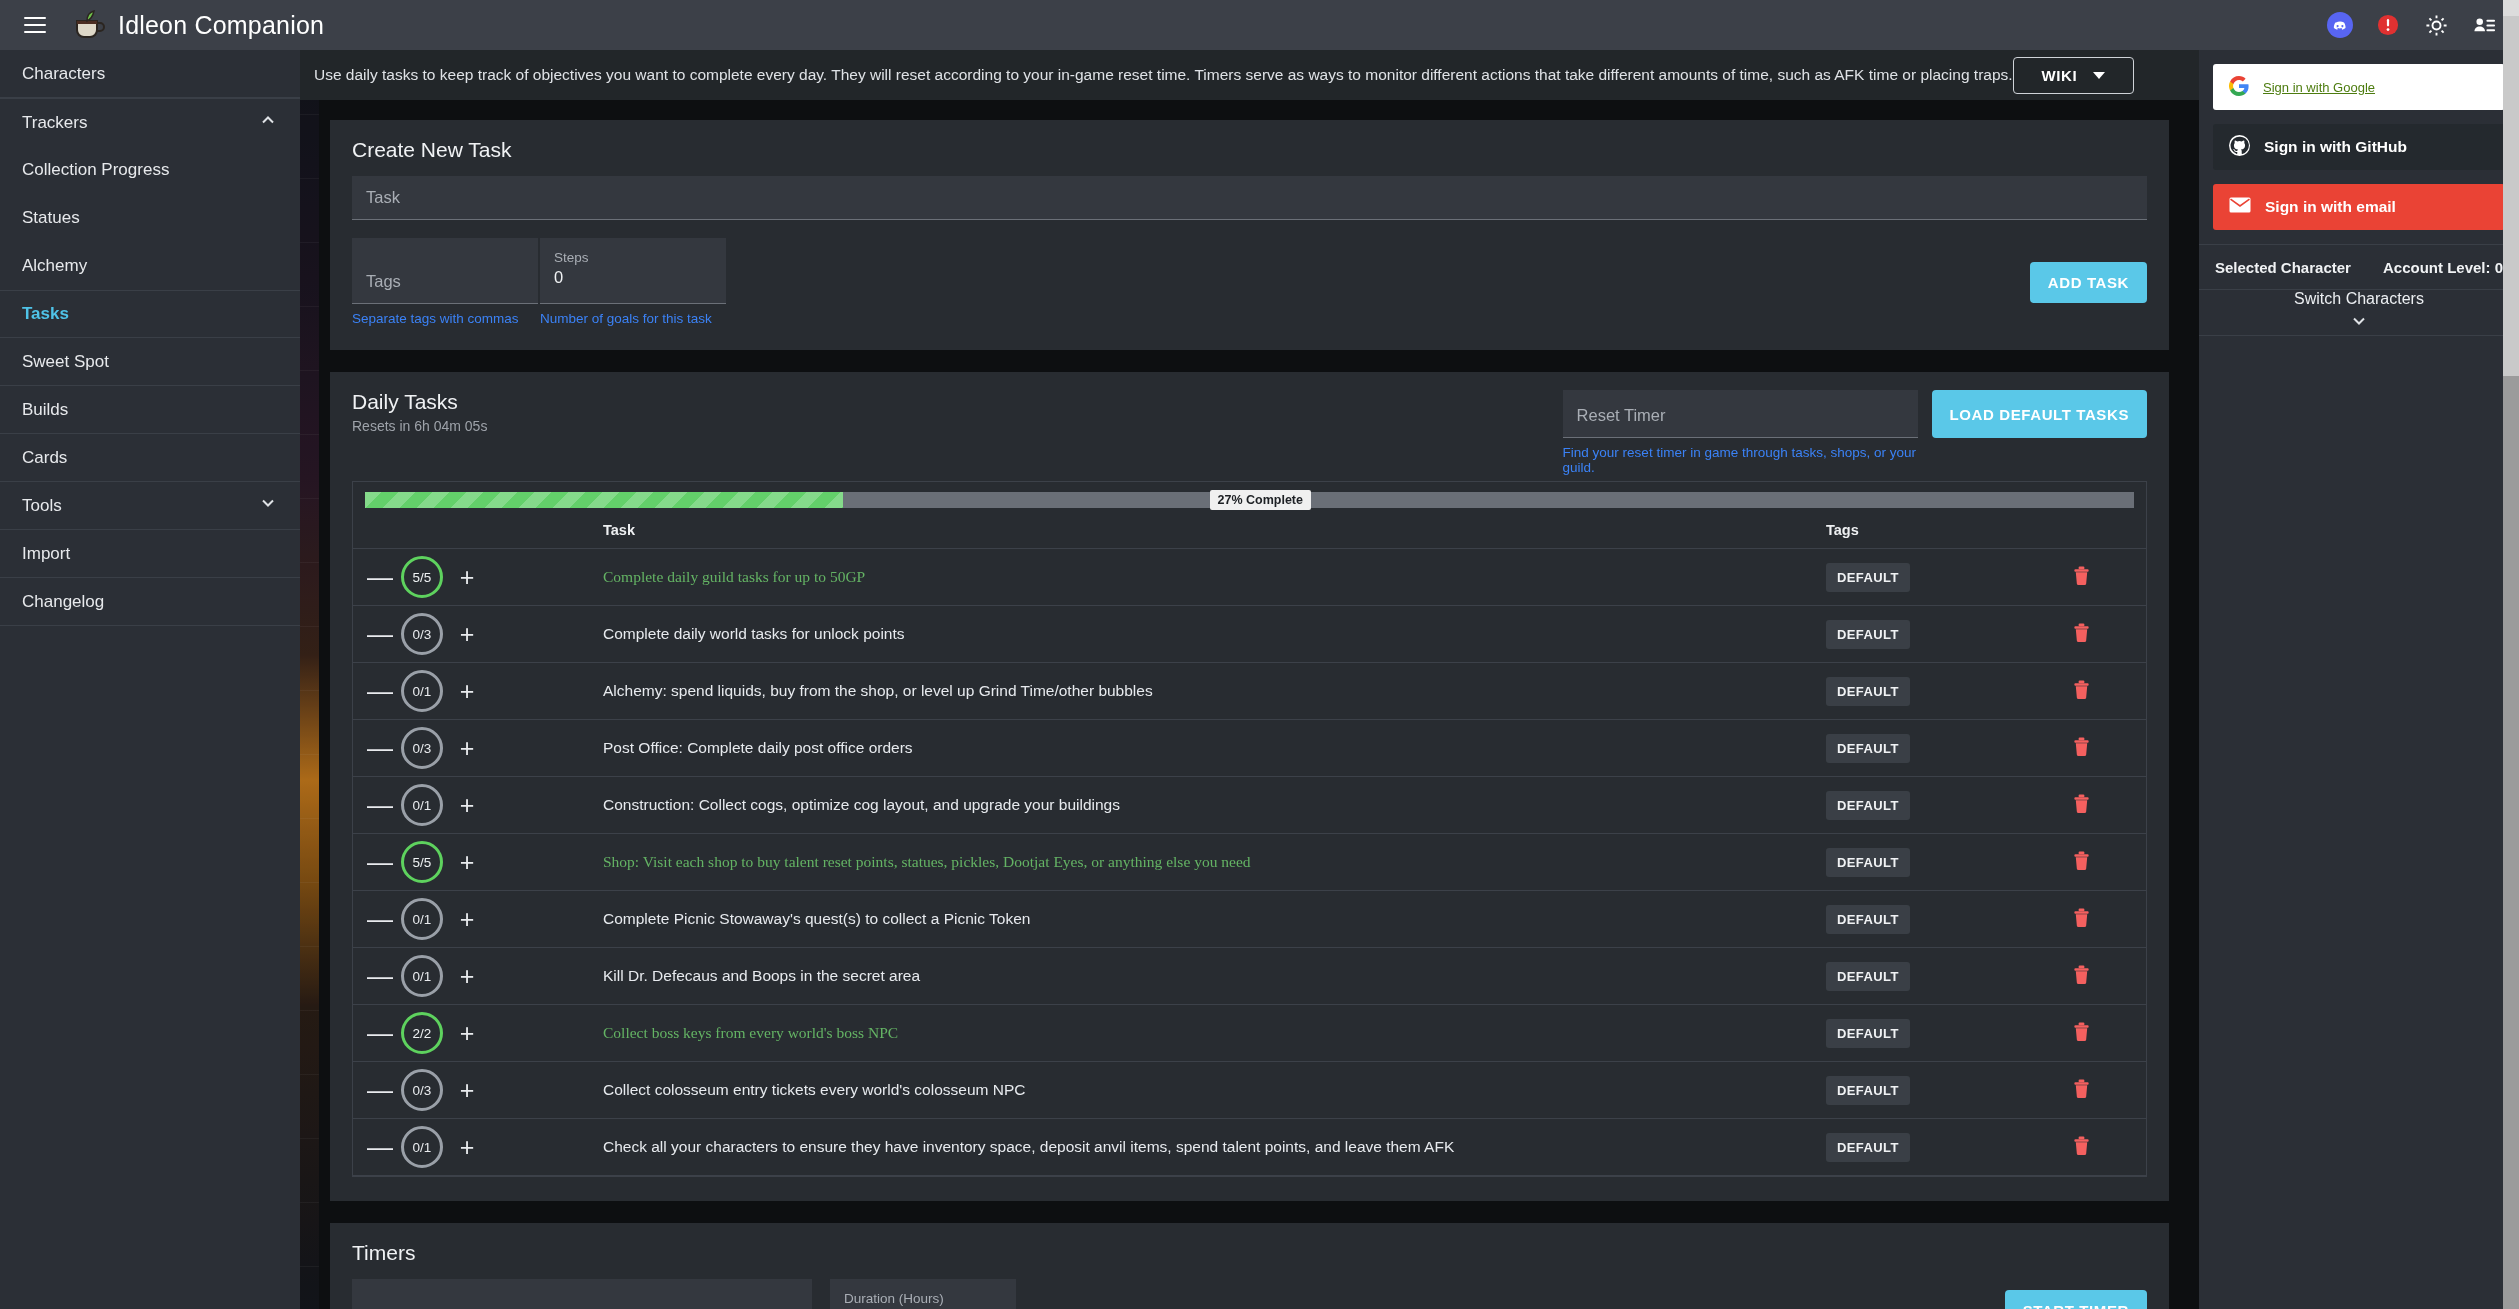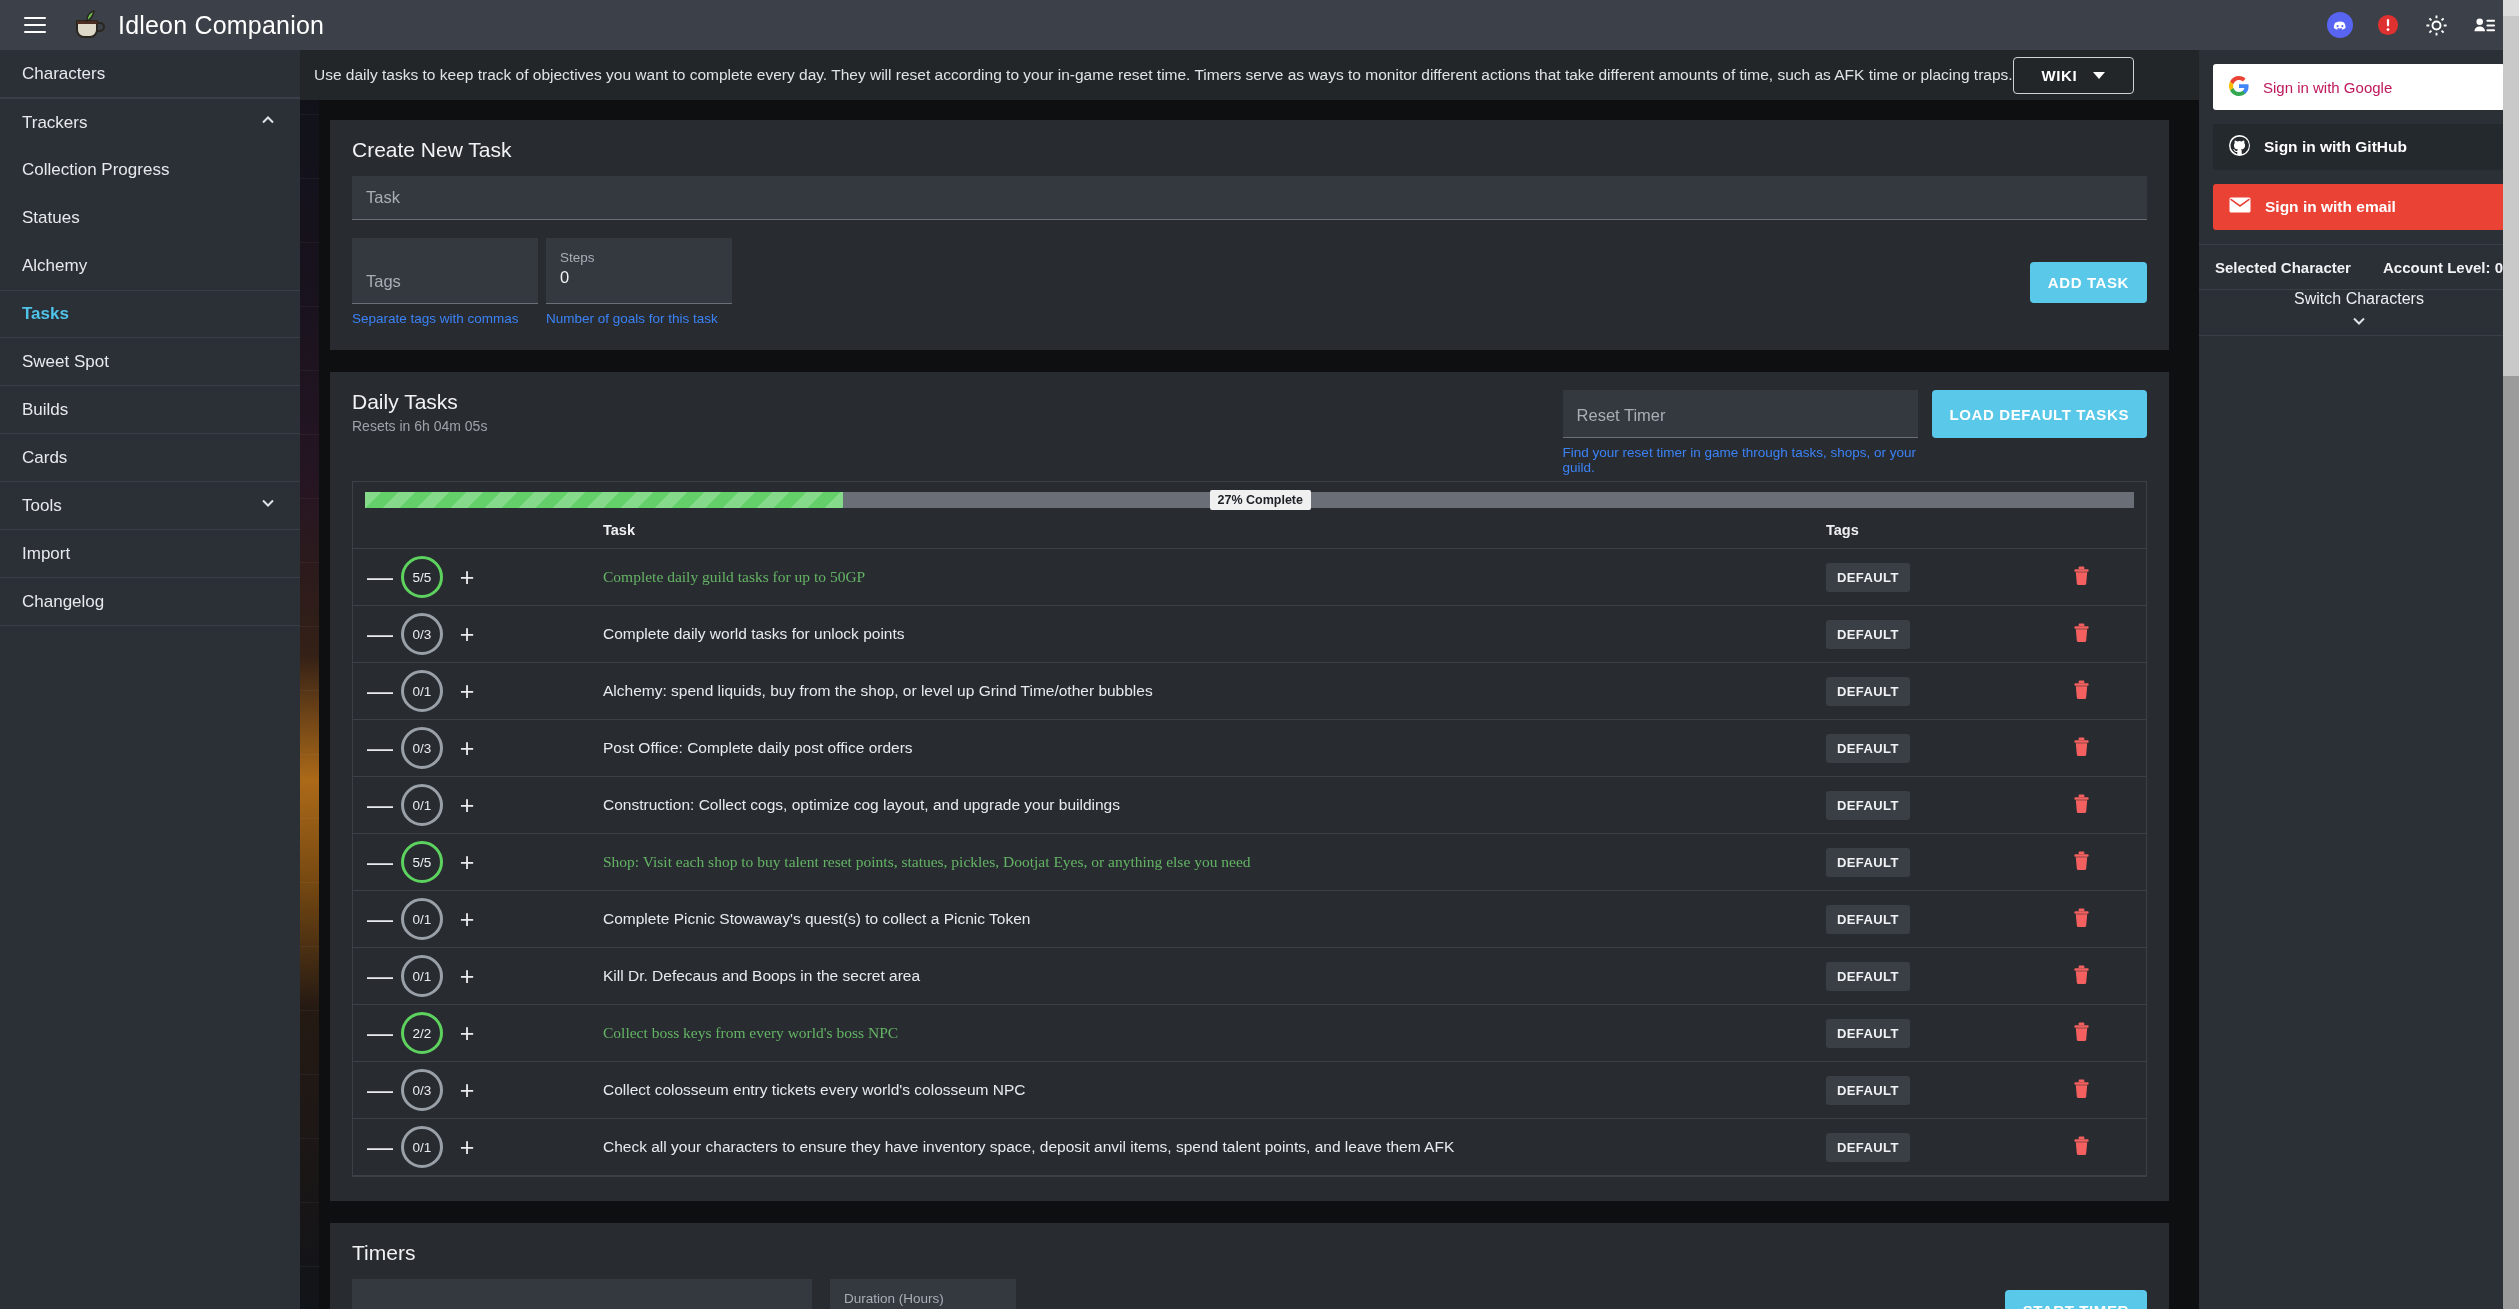--- a/index.html
+++ b/index.html
@@ -150,21 +150,21 @@
   
   .rightbar{
     position:absolute; right:0; top:50px; width:320px; bottom:0;
     background:#2b2f36; z-index:30; padding:14px 14px 0 14px;
   }
   .signin{
     display:flex; align-items:center; gap:14px;
     height:46px; border-radius:3px; padding:0 16px; margin-bottom:14px;
     font-size:15.5px; font-weight:700; cursor:pointer;
   }
-  .signin.google{ background:#ffffff; color:#be185d; font-weight:400; font-size:15px;}
+  .signin.google{ background:#ffffff; color:#4d7c0f; font-weight:400; font-size:13px;text-decoration:underline;}
   .signin.github{ background:#24292e; color:#ffffff; }
   .signin.email{ background:#ea4335; color:#ffffff; }
   .char-head{
     display:flex; align-items:center; justify-content:space-between;
     border-top:1px solid #3a3f47; border-bottom:1px solid #3a3f47;
     height:46px; margin:10px -14px 0 -14px; padding:0 16px;
     color:#f0f2f4; font-size:15px; font-weight:700;
   }
   .switch-char{
     display:flex; align-items:center; justify-content:space-between;
@@ -311,21 +311,21 @@
       </div>
 
       <div class="row-flex" style="margin-top:18px; align-items:flex-start;">
         <div style="width:186px;">
           <div class="field" style="height:66px;display:flex;align-items:flex-end;">
             <span class="ph">Tags</span>
           </div>
           <div class="helper">Separate tags with commas</div>
         </div>
 
-        <div style="width:186px; margin-left:8px;">
+        <div style="width:186px; margin-left:2px;">
           <div class="field filled" style="height:66px;">
             <span class="lbl">Steps</span>
             <span class="val">0</span>
           </div>
           <div class="helper">Number of goals for this task</div>
         </div>
 
         <div style="margin-left:auto; align-self:center;">
           <button class="btn-primary light">ADD TASK</button>
         </div>

